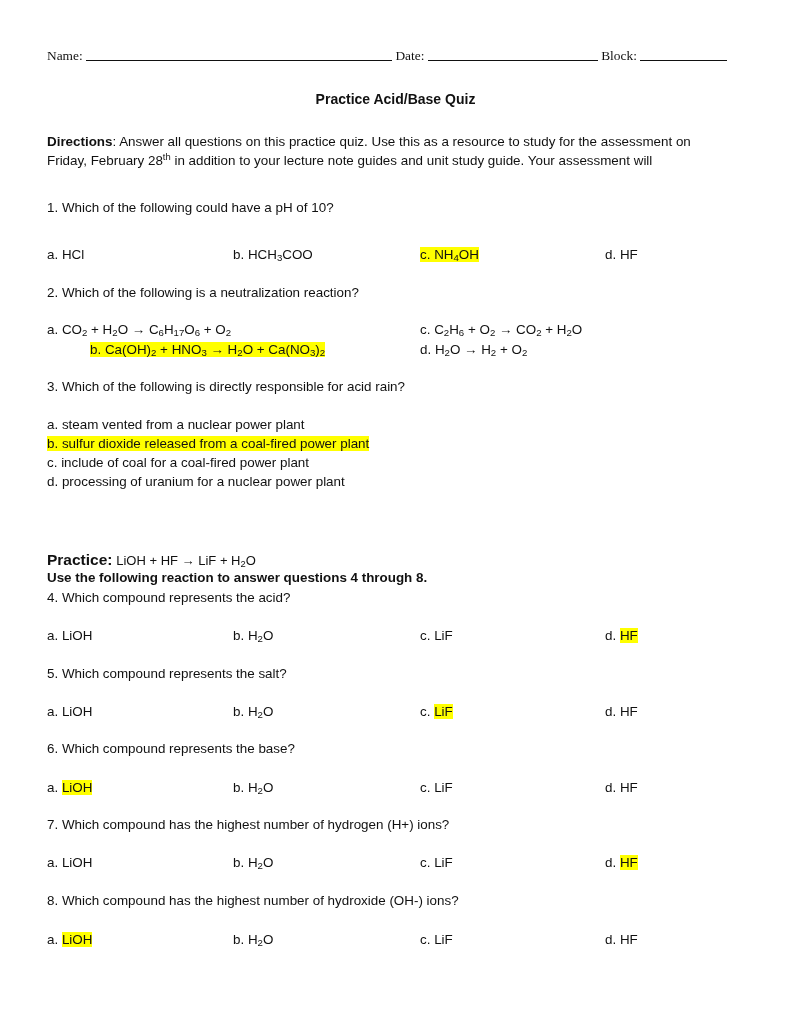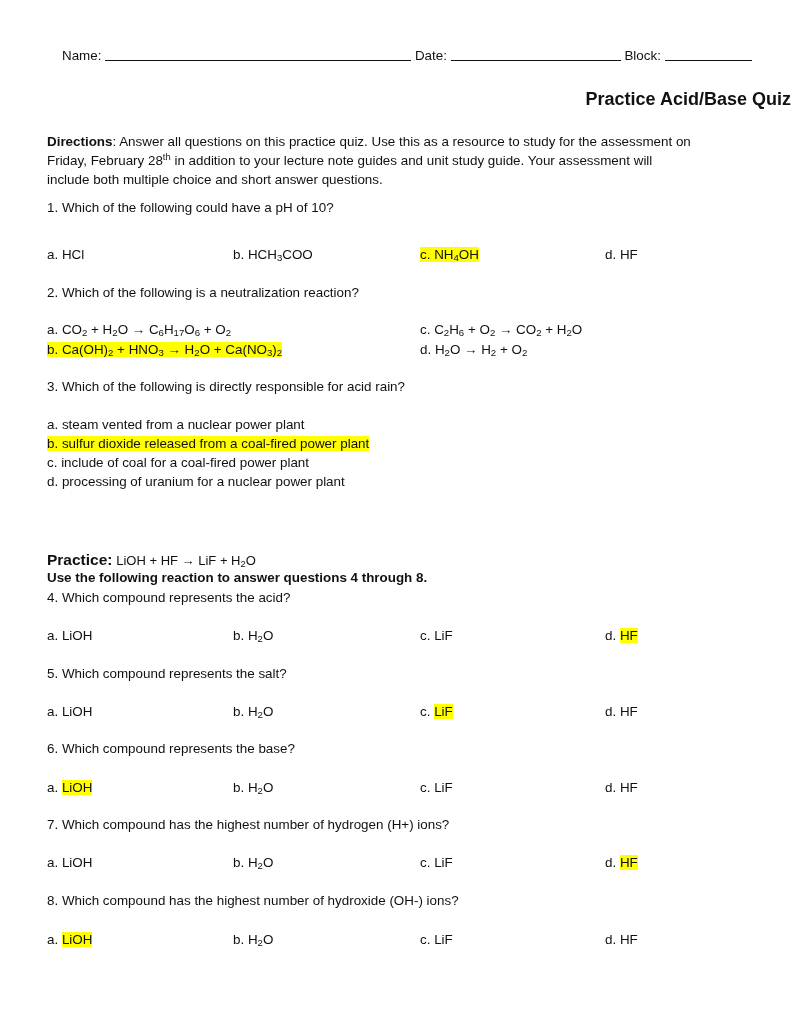--- a/index.html
+++ b/index.html
@@ -2,58 +2,57 @@
 <html><head>
 <meta charset="utf-8">
 <style>
   html, body { margin: 0; padding: 0; background: #ffffff; }
   body { width: 791px; height: 1024px; position: relative; overflow: hidden;
          font-family: "Liberation Sans", sans-serif; color: #111; font-size: 13.4px; }
   .abs { position: absolute; white-space: nowrap; line-height: 16px; }
   .hl { background: #ffff00; }
   sub { font-size: 0.72em; vertical-align: -0.25em; line-height: 0; }
   sup { font-size: 0.7em; vertical-align: 0.55em; line-height: 0; }
-  .title { font-size: 18px; font-weight: bold; left: 0; width: 791px; text-align: right; line-height: 22px; }
+  .title { font-size: 14px; font-weight: bold; left: 0; width: 791px; text-align: center; line-height: 22px; }
   .bold { font-weight: bold; margin-top: 39px; }
   .reaction-label { font-size: 15.5px; font-weight: bold; }
   .reaction-text { font-size: 13px; }
   .header-line { letter-spacing: 0; }
   .blank { display: inline-block; border-bottom: 1px solid #111; height: 12px; vertical-align: -1px; }
   .dir { left: 47px; width: 700px; white-space: normal; line-height: 19px; }
   .arrow { font-weight: bold; }
 </style>
 </head>
 <body>
 
-<div class="abs header-line" style="left:62px; top:48px;">
+<div class="abs header-line" style="left:47px; top:48px;font-family:Liberation Serif, serif;">
   <span>Name:</span>
   <span class="blank" style="width:306px;"></span>
   <span>Date:</span>
   <span class="blank" style="width:170px;"></span>
   <span>Block:</span>
   <span class="blank" style="width:87px;"></span>
 </div>
 
 <div class="abs title" style="top:88px;">Practice Acid/Base Quiz</div>
 
 <div class="abs dir" style="top:132px;">
   <span class="bold">Directions</span><span>:  Answer all questions on this practice quiz.  Use this as a resource to study for the assessment on</span><br>
   <span>Friday, February 28</span><sup>th</sup><span> in addition to your lecture note guides and unit study guide.  Your assessment will</span><br>
-  <span>include both multiple choice and short answer questions.</span>
 </div>
 
 <div class="abs" style="left:47px; top:200px;">1. Which of the following could have a pH of 10?</div>
 <div class="abs" style="left:47px; top:247px;"><span>a. HCl</span></div>
 <div class="abs" style="left:233px; top:247px;"><span>b. HCH</span><sub>3</sub><span>COO</span></div>
 <div class="abs" style="left:420px; top:247px;"><span class="hl" style="background: rgb(255, 255, 0);"><span>c. NH</span><sub>4</sub><span>OH</span></span></div>
 <div class="abs" style="left:605px; top:247px;"><span>d. HF</span></div>
 
 <div class="abs" style="left:47px; top:285px;">2. Which of the following is a neutralization reaction?</div>
 <div class="abs" style="left:47px; top:322px;">a. CO<sub>2</sub> + H<sub>2</sub>O <span class="arrow">→</span> C<sub>6</sub>H<sub>17</sub>O<sub>6</sub> + O<sub>2</sub></div>
-<div class="abs" style="left:47px; top:342px;"><span class="hl" style="background: rgb(255, 255, 0);">b. Ca(OH)<sub>2</sub> + HNO<sub>3</sub> <span class="arrow">→</span> H<sub>2</sub>O + Ca(NO<sub>3</sub>)<sub>2</sub></span></div>
+<div class="abs" style="left:47px; top:342px;"><span class="hl" style="background: rgb(255, 255, 0); margin-left: 43px;">b. Ca(OH)<sub>2</sub> + HNO<sub>3</sub> <span class="arrow">→</span> H<sub>2</sub>O + Ca(NO<sub>3</sub>)<sub>2</sub></span></div>
 <div class="abs" style="left:420px; top:322px;">c. C<sub>2</sub>H<sub>6</sub> + O<sub>2</sub> <span class="arrow">→</span> CO<sub>2</sub> + H<sub>2</sub>O</div>
 <div class="abs" style="left:420px; top:342px;">d. H<sub>2</sub>O <span class="arrow">→</span> H<sub>2</sub> + O<sub>2</sub></div>
 
 <div class="abs" style="left:47px; top:379px;">3. Which of the following is directly responsible for acid rain?</div>
 <div class="abs" style="left:47px; top:417px;">a. steam vented from a nuclear power plant</div>
 <div class="abs" style="left:47px; top:436px;"><span class="hl" style="background: rgb(255, 255, 0);">b. sulfur dioxide released from a coal-fired power plant</span></div>
 <div class="abs" style="left:47px; top:455px;">c. include of coal for a coal-fired power plant</div>
 <div class="abs" style="left:47px; top:474px;">d. processing of uranium for a nuclear power plant</div>
 
 <div class="abs bold" style="left:47px; top:531px;">Use the following reaction to answer questions 4 through 8.</div>

